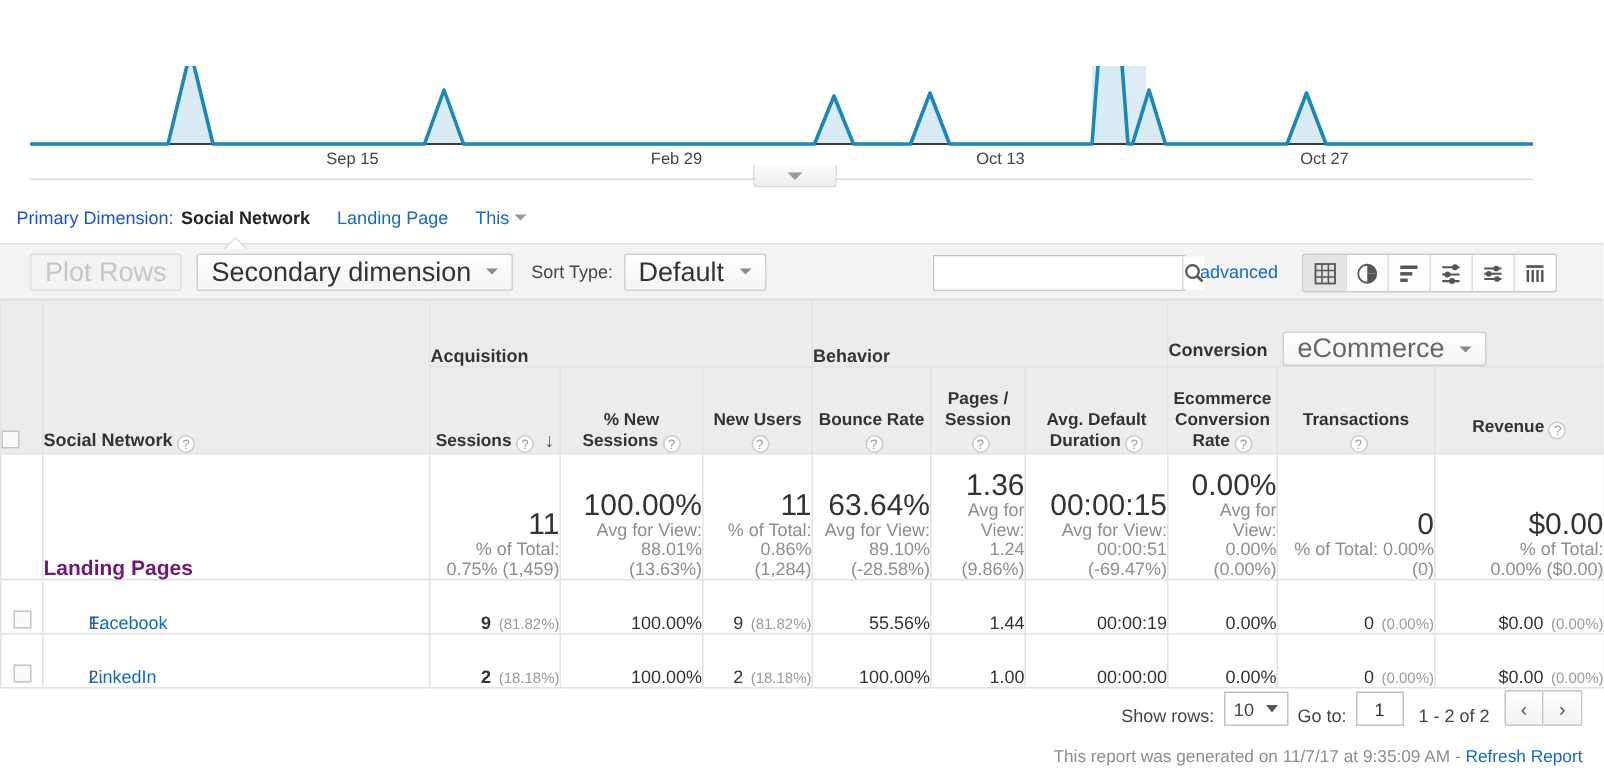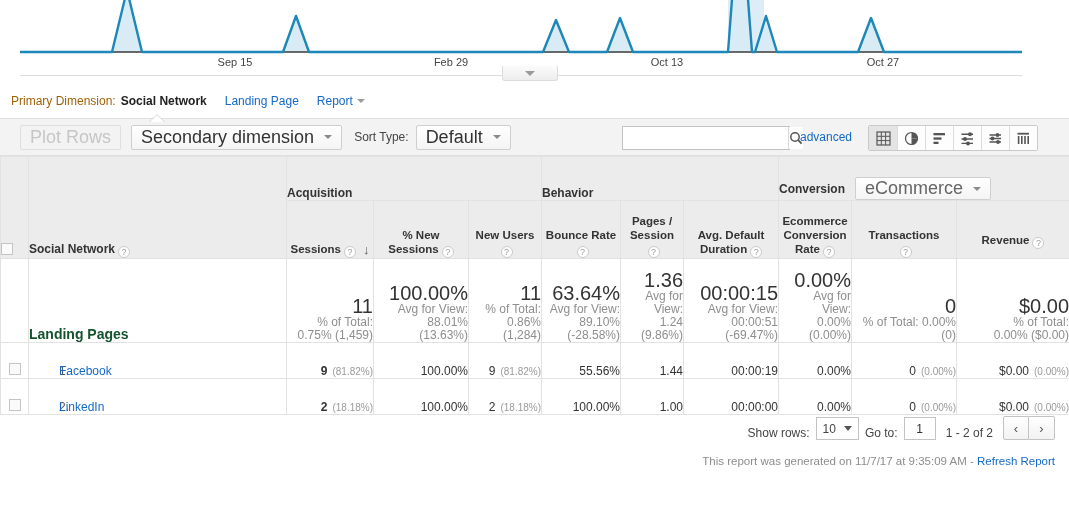--- a/index.html
+++ b/index.html
@@ -7,21 +7,21 @@
   html, body {
     margin: 0; padding: 0;
     width: 1069px; height: 515px;
     background: #fff;
     font-family: "Liberation Sans", sans-serif;
     font-size: 12px;
     color: #333;
     overflow: hidden;
   }
 
-  #page { position: relative; width: 1069px; height: 429px; }
+  #page { position: relative; width: 1069px; height: 429px; margin-top: 44px; }
 
   
   #chart-region { position: relative; width: 1069px; height: 88px; }
   #chart-svg { position: absolute; left: 0; top: 0; }
   .chart-tick-label {
     position: absolute;
     font-size: 11px;
     color: #444;
     white-space: nowrap;
     transform: translateX(-50%);
@@ -48,21 +48,21 @@
   }
 
   
   #primary-dim {
     position: relative;
     height: 30px;
     padding: 6px 0 0 11px;
     font-size: 12px;
     white-space: nowrap;
   }
-  #primary-dim .pd-label { color: #a16207; }
+  #primary-dim .pd-label { color: #1d4ed8; }
   #primary-dim .pd-active { font-weight: bold; color: #222; margin-left: 5px; }
   #primary-dim .pd-link {
     color: #1569c7; margin-left: 18px; cursor: pointer;
   }
   #primary-dim .pd-other { color: #1569c7; margin-left: 18px; cursor: pointer; }
   .mini-caret {
     display: inline-block;
     width: 0; height: 0;
     border-left: 4px solid transparent;
     border-right: 4px solid transparent;
@@ -231,21 +231,21 @@
     border: 1px solid #c4c4c4;
     background: #fafafa;
     display: inline-block;
     cursor: pointer;
   }
   td.cbcell { text-align: center; vertical-align: middle; }
 
   
   tr.summary td { background: #fff; height: 84px; vertical-align: middle; }
   .sum-dim {
-    font-weight: bold; font-size: 14px; color: #14532d;
+    font-weight: bold; font-size: 14px; color: #701a75;
     padding-left: 46px; text-align: left;
   }
   .sum-cell {
     text-align: right; padding: 6px 9px 6px 6px;
     line-height: 13px;
   }
   .sum-big { font-size: 20px; color: #333; display: block; margin-bottom: 3px; font-weight: normal; }
   .sum-sub { font-size: 12px; color: #8e8e8e; display: block; }
 
   
@@ -336,21 +336,21 @@
     <div class="chart-tick-label" style="left:667px;">Oct 13</div>
     <div class="chart-tick-label" style="left:883px;">Oct 27</div>
 
     <div id="chart-bottom-rule"></div>
     <div id="collapse-handle">
       <span class="caret"></span>
     </div>
   </div>
 
   <div id="primary-dim">
-    <span class="pd-label">Primary Dimension:</span><span class="pd-active">Social Network</span><span class="pd-link">Landing Page</span><span class="pd-other"><span>Report</span><span class="mini-caret"></span></span>
+    <span class="pd-label">Primary Dimension:</span><span class="pd-active">Social Network</span><span class="pd-link">Landing Page</span><span class="pd-other"><span>This</span><span class="mini-caret"></span></span>
     <div id="pd-pointer-outline"></div>
     <div id="pd-pointer"></div>
   </div>
 
   <div id="toolbar">
     <div class="btn disabled">
       <span>Plot Rows</span>
     </div>
     <div class="btn" style="margin-left:10px;">
       <span>Secondary dimension</span>

